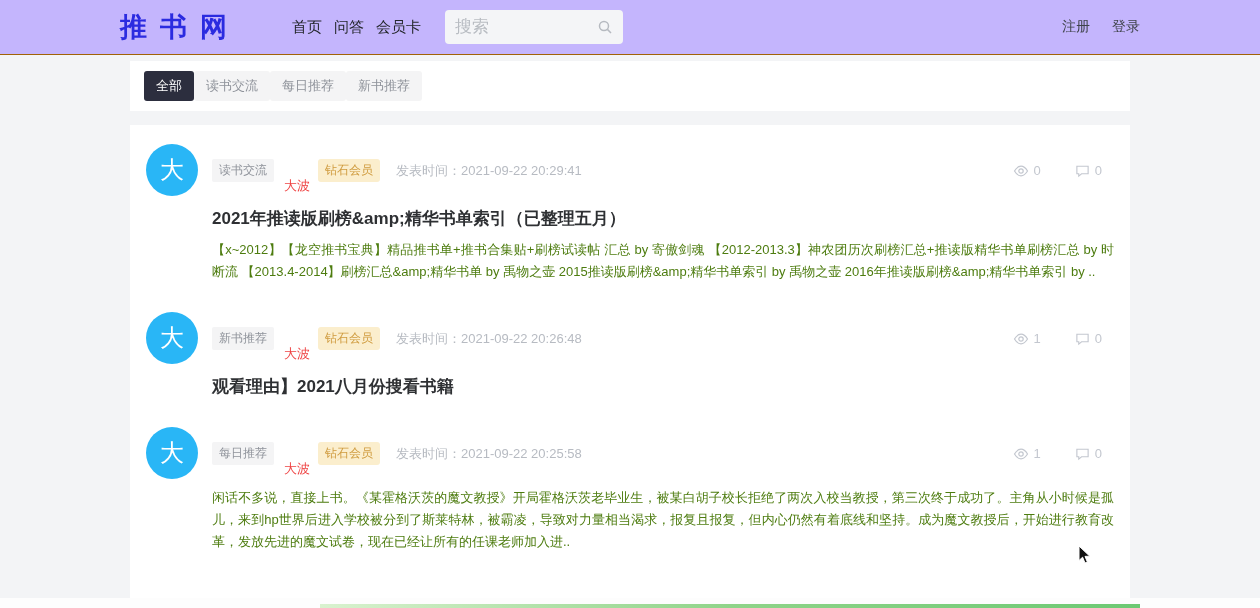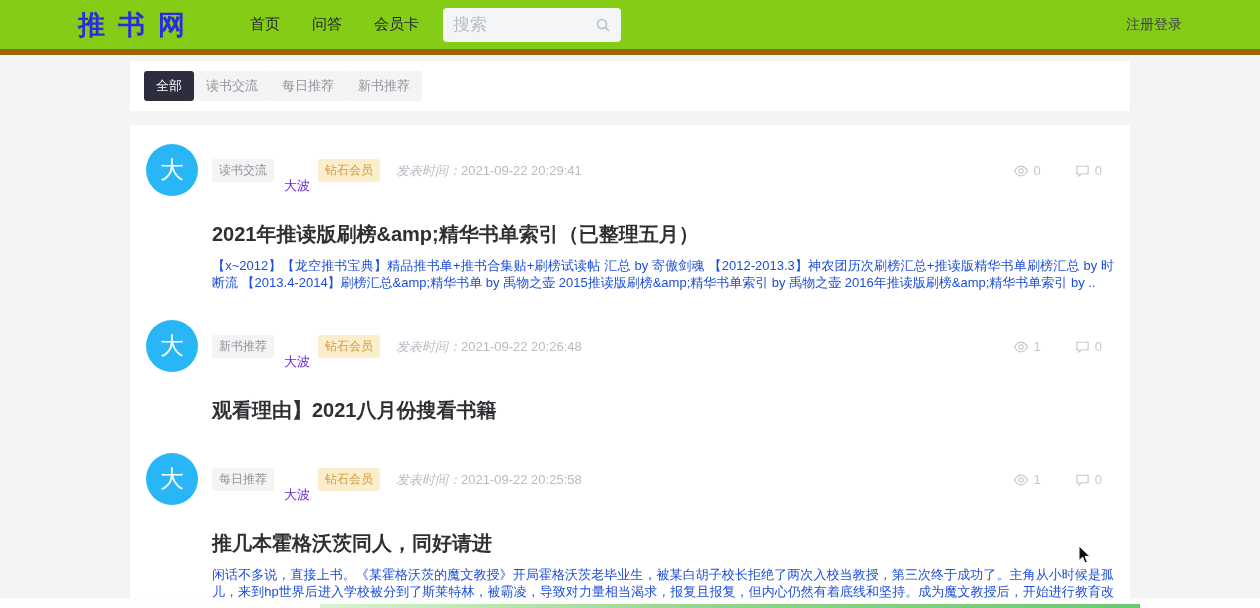--- a/index.html
+++ b/index.html
@@ -5,42 +5,42 @@
   * { margin:0; padding:0; box-sizing:border-box; }
   html,body { width:1260px; height:608px; }
   body {
     background:#f3f4f6;
     font-family:"Liberation Sans","DejaVu Sans",sans-serif;
     position:relative; overflow:hidden;
     color:#303133;
   }
   
   .topbar {
-    height:55px; background:#84cc16; border-bottom:6px solid #a16207;
-    display:flex; align-items:center; padding:0 78px;
+    height:55px; background:#c4b5fd; border-bottom:1px solid #a16207;
+    display:flex; align-items:center; padding:0 120px;
   }
   .logo {
     font-family:"DejaVu Serif","Liberation Serif",serif;
     font-weight:900; font-size:27px; color:#2b2be0;
     letter-spacing:13px; white-space:nowrap; cursor:pointer;
   }
-  .nav { display:flex; gap:32px; margin-left:52px; }
+  .nav { display:flex; gap:12px; margin-left:52px; }
   .nav-item { font-size:15px; color:#24272c; cursor:pointer; white-space:nowrap; }
   .search-box {
     margin-left:24px; width:178px; height:34px; background:#f4f5f7;
     border-radius:4px; display:flex; align-items:center; padding:0 10px;
   }
   .search-box input {
     flex:1; border:none; background:transparent; outline:none;
     font-size:17px; color:#333; min-width:0;
     font-family:"Liberation Sans","DejaVu Sans",sans-serif;
   }
   .search-box input::placeholder { color:#b8bcc2; }
   .search-icon { flex:none; display:flex; cursor:pointer; }
-  .auth { margin-left:auto; display:flex; }
+  .auth { margin-left:auto; display:flex; gap:22px; }
   .auth-link { font-size:14px; color:#3f434a; cursor:pointer; white-space:nowrap; }
 
   
   .page { width:1000px; margin:6px auto 0; }
   .filter-card { background:#fff; padding:10px 14px; display:flex; }
   .tab {
     font-size:13px; padding:6px 12px; border-radius:3px;
     background:#f4f4f5; color:#8f939b; cursor:pointer; white-space:nowrap;
   }
   .tab.active { background:#2c2e3e; color:#fff; }
@@ -51,34 +51,34 @@
     width:52px; height:52px; border-radius:50%; background:#29b6f6;
     color:#fff; font-size:24px; display:flex; align-items:center;
     justify-content:center; flex:none; cursor:pointer;
   }
   .post-body { flex:1; margin-left:14px; min-width:0; }
   .meta-row { display:flex; align-items:center; font-size:13px; margin-top:2px; }
   .cat-tag {
     background:#f4f4f5; color:#8f939b; font-size:12px;
     padding:3px 7px; border-radius:2px; cursor:pointer; white-space:nowrap;
   }
-  .username { color:#6d28d9; margin-left:10px; white-space:nowrap;margin-top:31px; }
+  .username { color:#ef4444; margin-left:10px; white-space:nowrap;margin-top:31px; }
   .badge {
     background:#fbeecd; color:#cf9b3e; font-size:12px;
     padding:3px 7px; border-radius:3px; margin-left:8px; white-space:nowrap;
   }
   .time-label, .time { color:#b7bbc2; white-space:nowrap; }
-  .time-label { margin-left:16px;font-style:italic; }
+  .time-label { margin-left:16px; }
   .stats { margin-left:auto; display:flex; gap:34px; color:#c3c7cf; font-size:13px; align-items:center; padding-right:12px; }
   .stat { display:flex; align-items:center; gap:5px; }
   .post-title {
-    margin-top:26px; font-size:20px; color:#2e3033; font-weight:600; cursor:pointer;
+    margin-top:12px; font-size:17px; color:#2e3033; font-weight:600; cursor:pointer;
   }
   .post-excerpt {
-    margin-top:9px; font-size:13px; color:#1d4ed8; line-height:17px;
+    margin-top:9px; font-size:13px; color:#4d7c0f; line-height:22px;
     text-align:justify;
   }
 
   
   .pagination {
     display:flex; justify-content:flex-end; align-items:center; gap:10px;
     padding:16px 6px 20px; font-size:13px; color:#5f6470;
   }
 
   
@@ -218,21 +218,20 @@
             <span class="stat">
               <span>
                 <svg width="15" height="15" viewBox="0 0 16 16" fill="none" stroke="#c3c7cf" stroke-width="1.2">
                   <path d="M2 3.5 h12 v8 h-7 l-3 2.5 v-2.5 h-2 Z"></path>
                 </svg>
               </span>
               <span>0</span>
             </span>
           </span>
         </div>
-        <div class="post-title">推几本霍格沃茨同人，同好请进</div>
         <div class="post-excerpt">闲话不多说，直接上书。《某霍格沃茨的魔文教授》开局霍格沃茨老毕业生，被某白胡子校长拒绝了两次入校当教授，第三次终于成功了。主角从小时候是孤儿，来到hp世界后进入学校被分到了斯莱特林，被霸凌，导致对力量相当渴求，报复且报复，但内心仍然有着底线和坚持。成为魔文教授后，开始进行教育改革，发放先进的魔文试卷，现在已经让所有的任课老师加入进..</div>
       </div>
     </div>
 
     <div class="pagination">
       
       
       
     </div>
 

